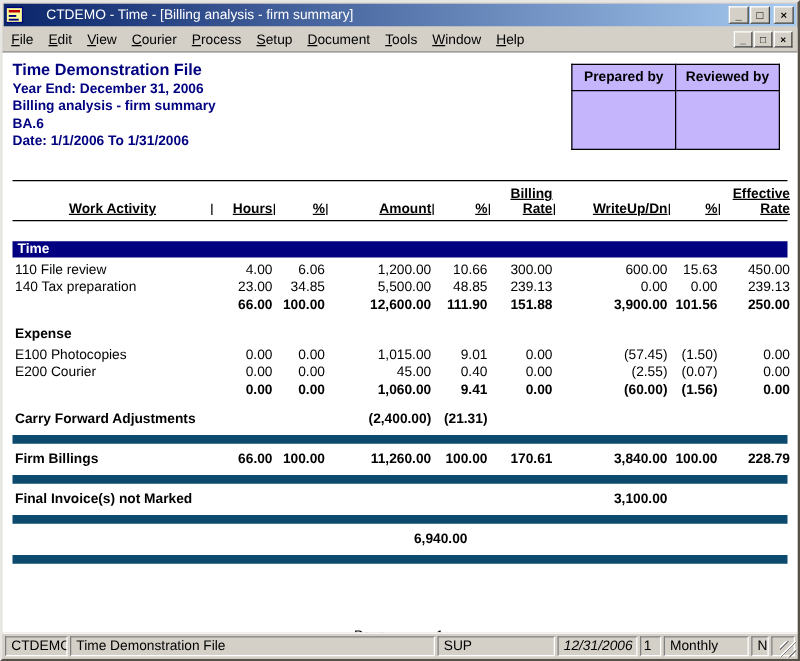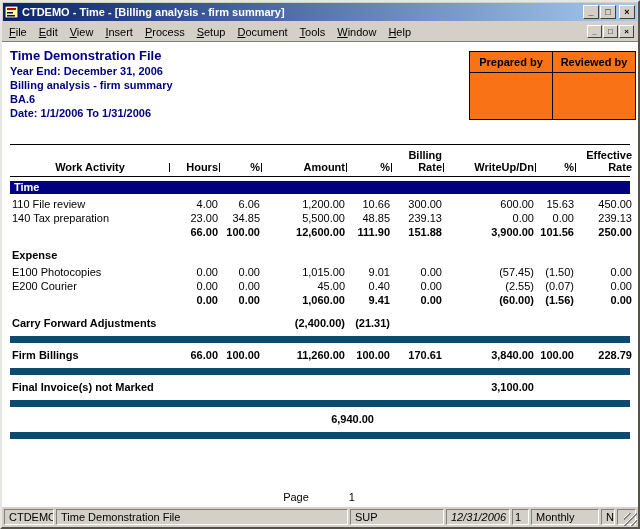--- a/index.html
+++ b/index.html
@@ -21,21 +21,21 @@
     display:flex;flex-direction:column;
   }
   
   .titlebar{
     height:18px;flex:none;margin:1px;padding:0 2px;
     background:linear-gradient(to right,var(--tb1),var(--tb2));
     display:flex;align-items:center;
   }
   .app-icon{width:14px;height:14px;flex:none;display:block;}
   .title-text{
-    flex:1;color:#fff;font-weight:bold;font-size:11px;margin-left:3px;
+    flex:1;color:#fff;font-weight:normal;font-size:11px;margin-left:18px;
     white-space:nowrap;overflow:hidden;
   }
   .tb-buttons{display:flex;gap:1px;align-items:center;}
   .tbb{
     width:16px;height:14px;flex:none;box-sizing:border-box;
     background:var(--winbg);
     border:1px solid;border-color:#fff #404040 #404040 #fff;
     font-size:9px;line-height:10px;font-weight:bold;color:#000;
     display:flex;align-items:center;justify-content:center;
     font-family:"Liberation Sans",sans-serif;padding:0;
@@ -56,42 +56,42 @@
     display:flex;align-items:center;justify-content:center;padding:0;
   }
   
   .content{
     flex:1;background:#fff;border-top:1px solid #808080;
     position:relative;overflow:hidden;padding:5px 8px;box-sizing:border-box;
   }
   .report-head{color:var(--navy);font-weight:bold;}
   .report-title{font-size:13px;line-height:17px;}
   .report-line{font-size:11px;line-height:14px;}
-  .signoff{position:absolute;top:9px;right:2px;border-collapse:collapse;background:#f97316;}
+  .signoff{position:absolute;top:9px;right:14px;border-collapse:collapse;background:#c4b5fd;}
   .signoff th,.signoff td{border:1px solid #000;}
   .signoff th{width:76px;height:18px;font-size:11px;font-weight:bold;text-align:center;padding:1px 3px;}
   .signoff td{height:44px;}
   
   .rpt-table{margin-top:24px;}
   .cell{flex:none;box-sizing:border-box;padding:0 2px;white-space:nowrap;}
   .c0{width:160px;text-align:left;}
   .c1{width:50px;}.c2{width:42px;}.c3{width:85px;}.c4{width:45px;}
   .c5{width:52px;}.c6{width:92px;}.c7{width:40px;}.c8{width:58px;}
   .num{text-align:right;}
   .thead{
     display:flex;align-items:flex-end;font-weight:bold;
     border-top:1px solid #000;border-bottom:1px solid #000;
     padding:4px 0 3px;
   }
-  .hcell{white-space:pre-line;line-height:12px;position:relative;text-align:right;}
+  .hcell{white-space:pre-line;line-height:12px;position:relative;text-align:right;text-decoration:underline;}
   .hcell.c0{text-align:center;}
   .hcell:not(.c0)::before{
     content:"";position:absolute;left:-1px;bottom:1px;width:1px;height:9px;background:#000;
   }
-  .tbody{margin-top:4px;}
+  .tbody{margin-top:16px;}
   .trow{display:flex;}
   .item .cell{line-height:14px;}
   .section-bar{background:var(--navy);color:#fff;font-weight:bold;margin-bottom:3px;}
   .section-bar .cell{line-height:13px;padding-left:4px;}
   .section-label{font-weight:bold;margin-top:5px;margin-bottom:2px;}
   .section-label .cell{line-height:15px;}
   .subtotal{font-weight:bold;}
   .subtotal .cell{line-height:15px;padding-bottom:3px;}
   .summary{font-weight:bold;border-bottom:7px solid #0c4a6e;padding:6px 0 7px;}
   .summary .c0{overflow:visible;}
@@ -136,21 +136,21 @@
       <button class="tbb">□</button>
       <button class="tbb close">×</button>
     </span>
   </div>
 
   <div class="menubar">
     <span style="display:flex;">
         <span class="menu-item">File</span>
         <span class="menu-item">Edit</span>
         <span class="menu-item">View</span>
-        <span class="menu-item">Insert</span>
+        <span class="menu-item">Courier</span>
         <span class="menu-item">Process</span>
         <span class="menu-item">Setup</span>
         <span class="menu-item">Document</span>
         <span class="menu-item">Tools</span>
         <span class="menu-item">Window</span>
         <span class="menu-item">Help</span>
       </span>
     <span class="mdi-buttons">
       <button class="mdi-btn">_</button>
       <button class="mdi-btn">□</button>

